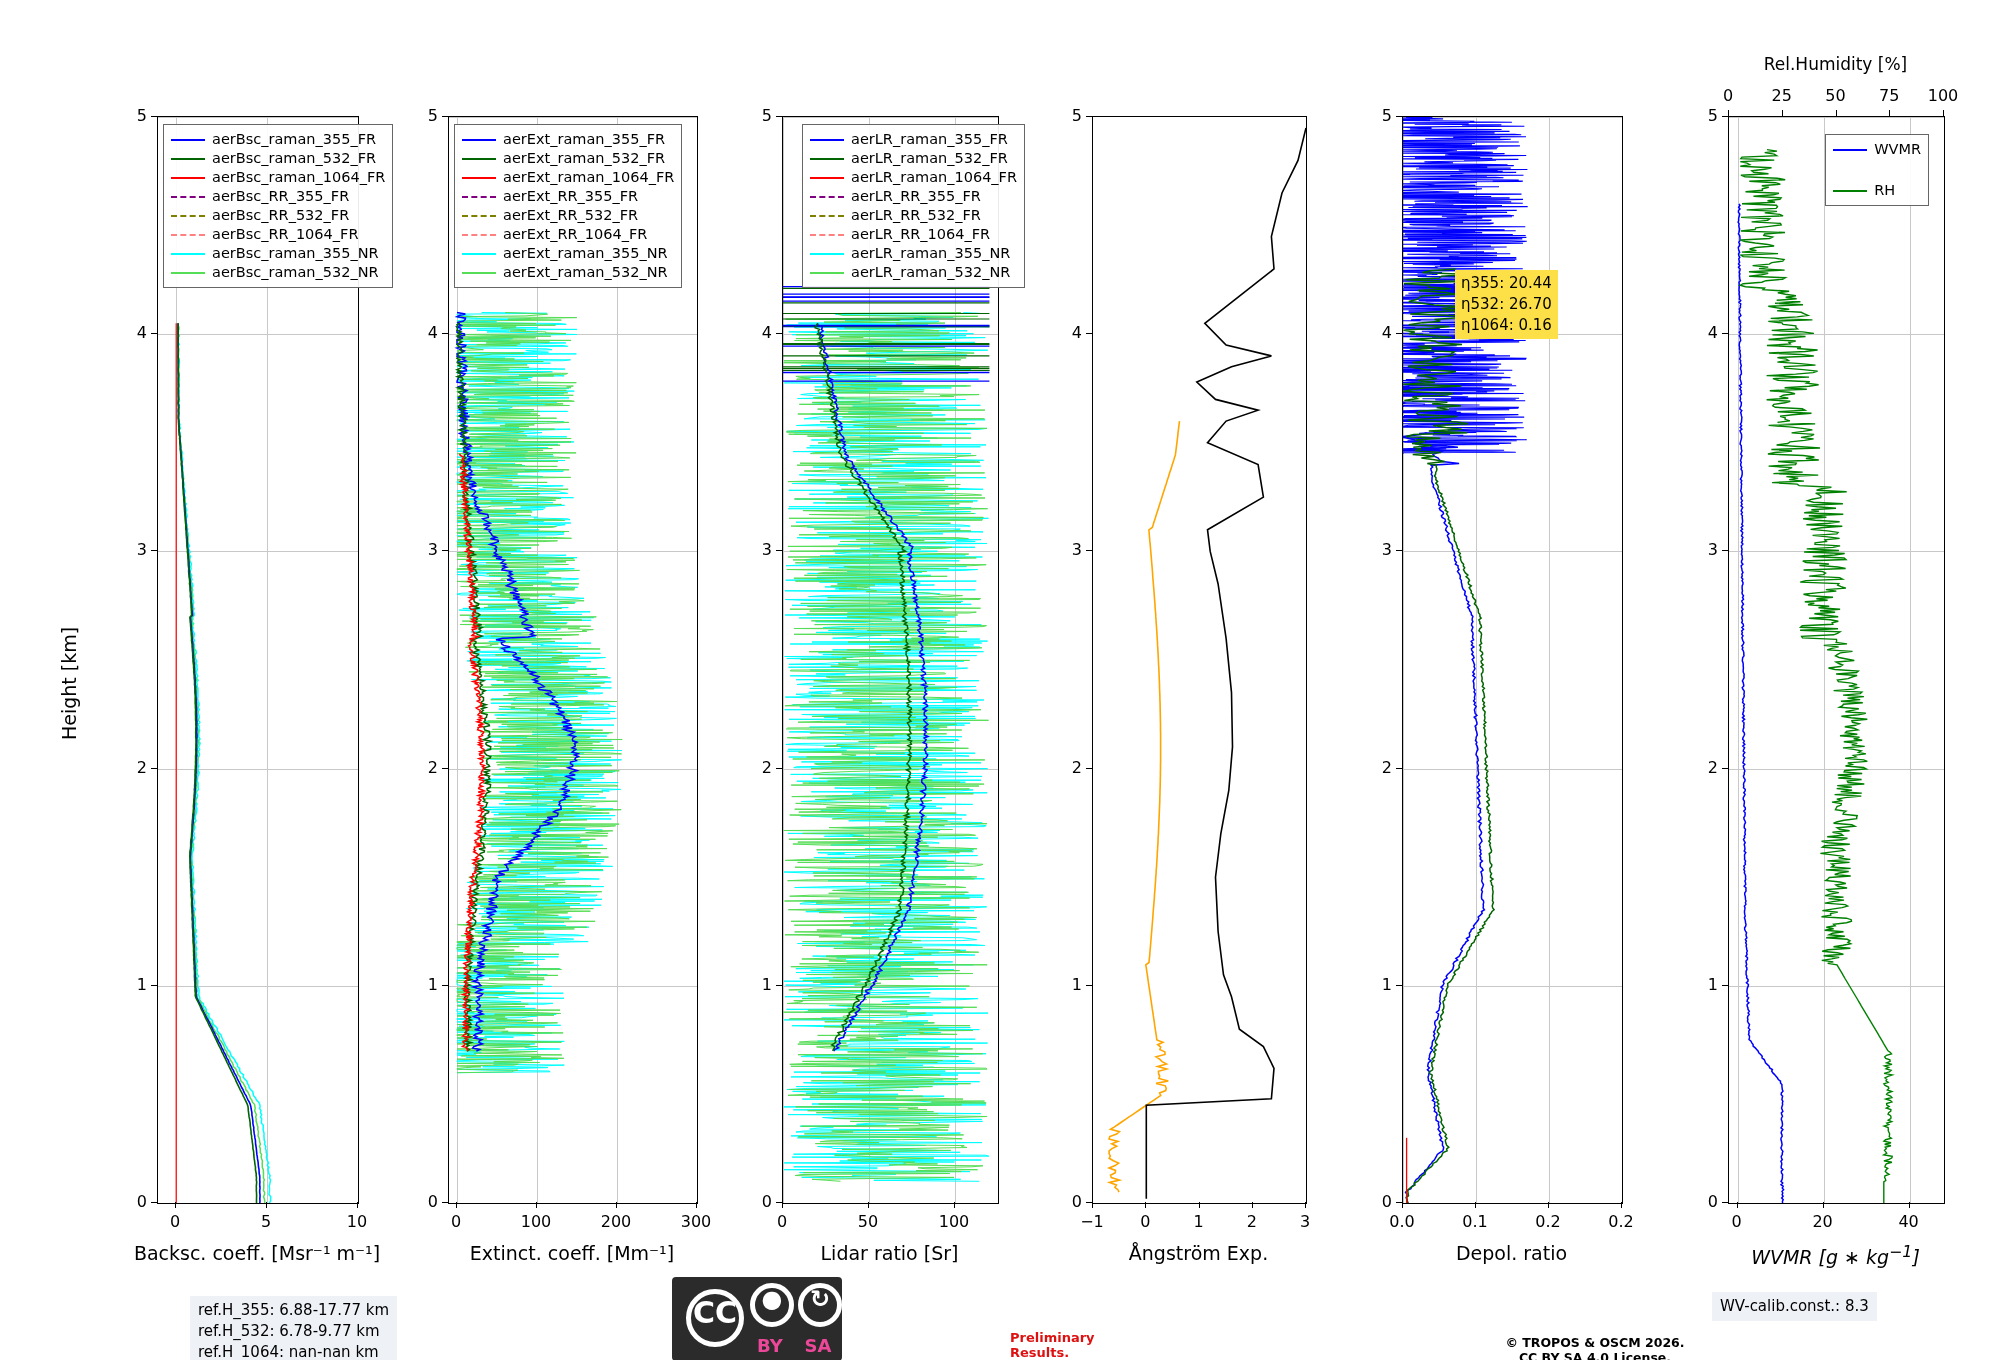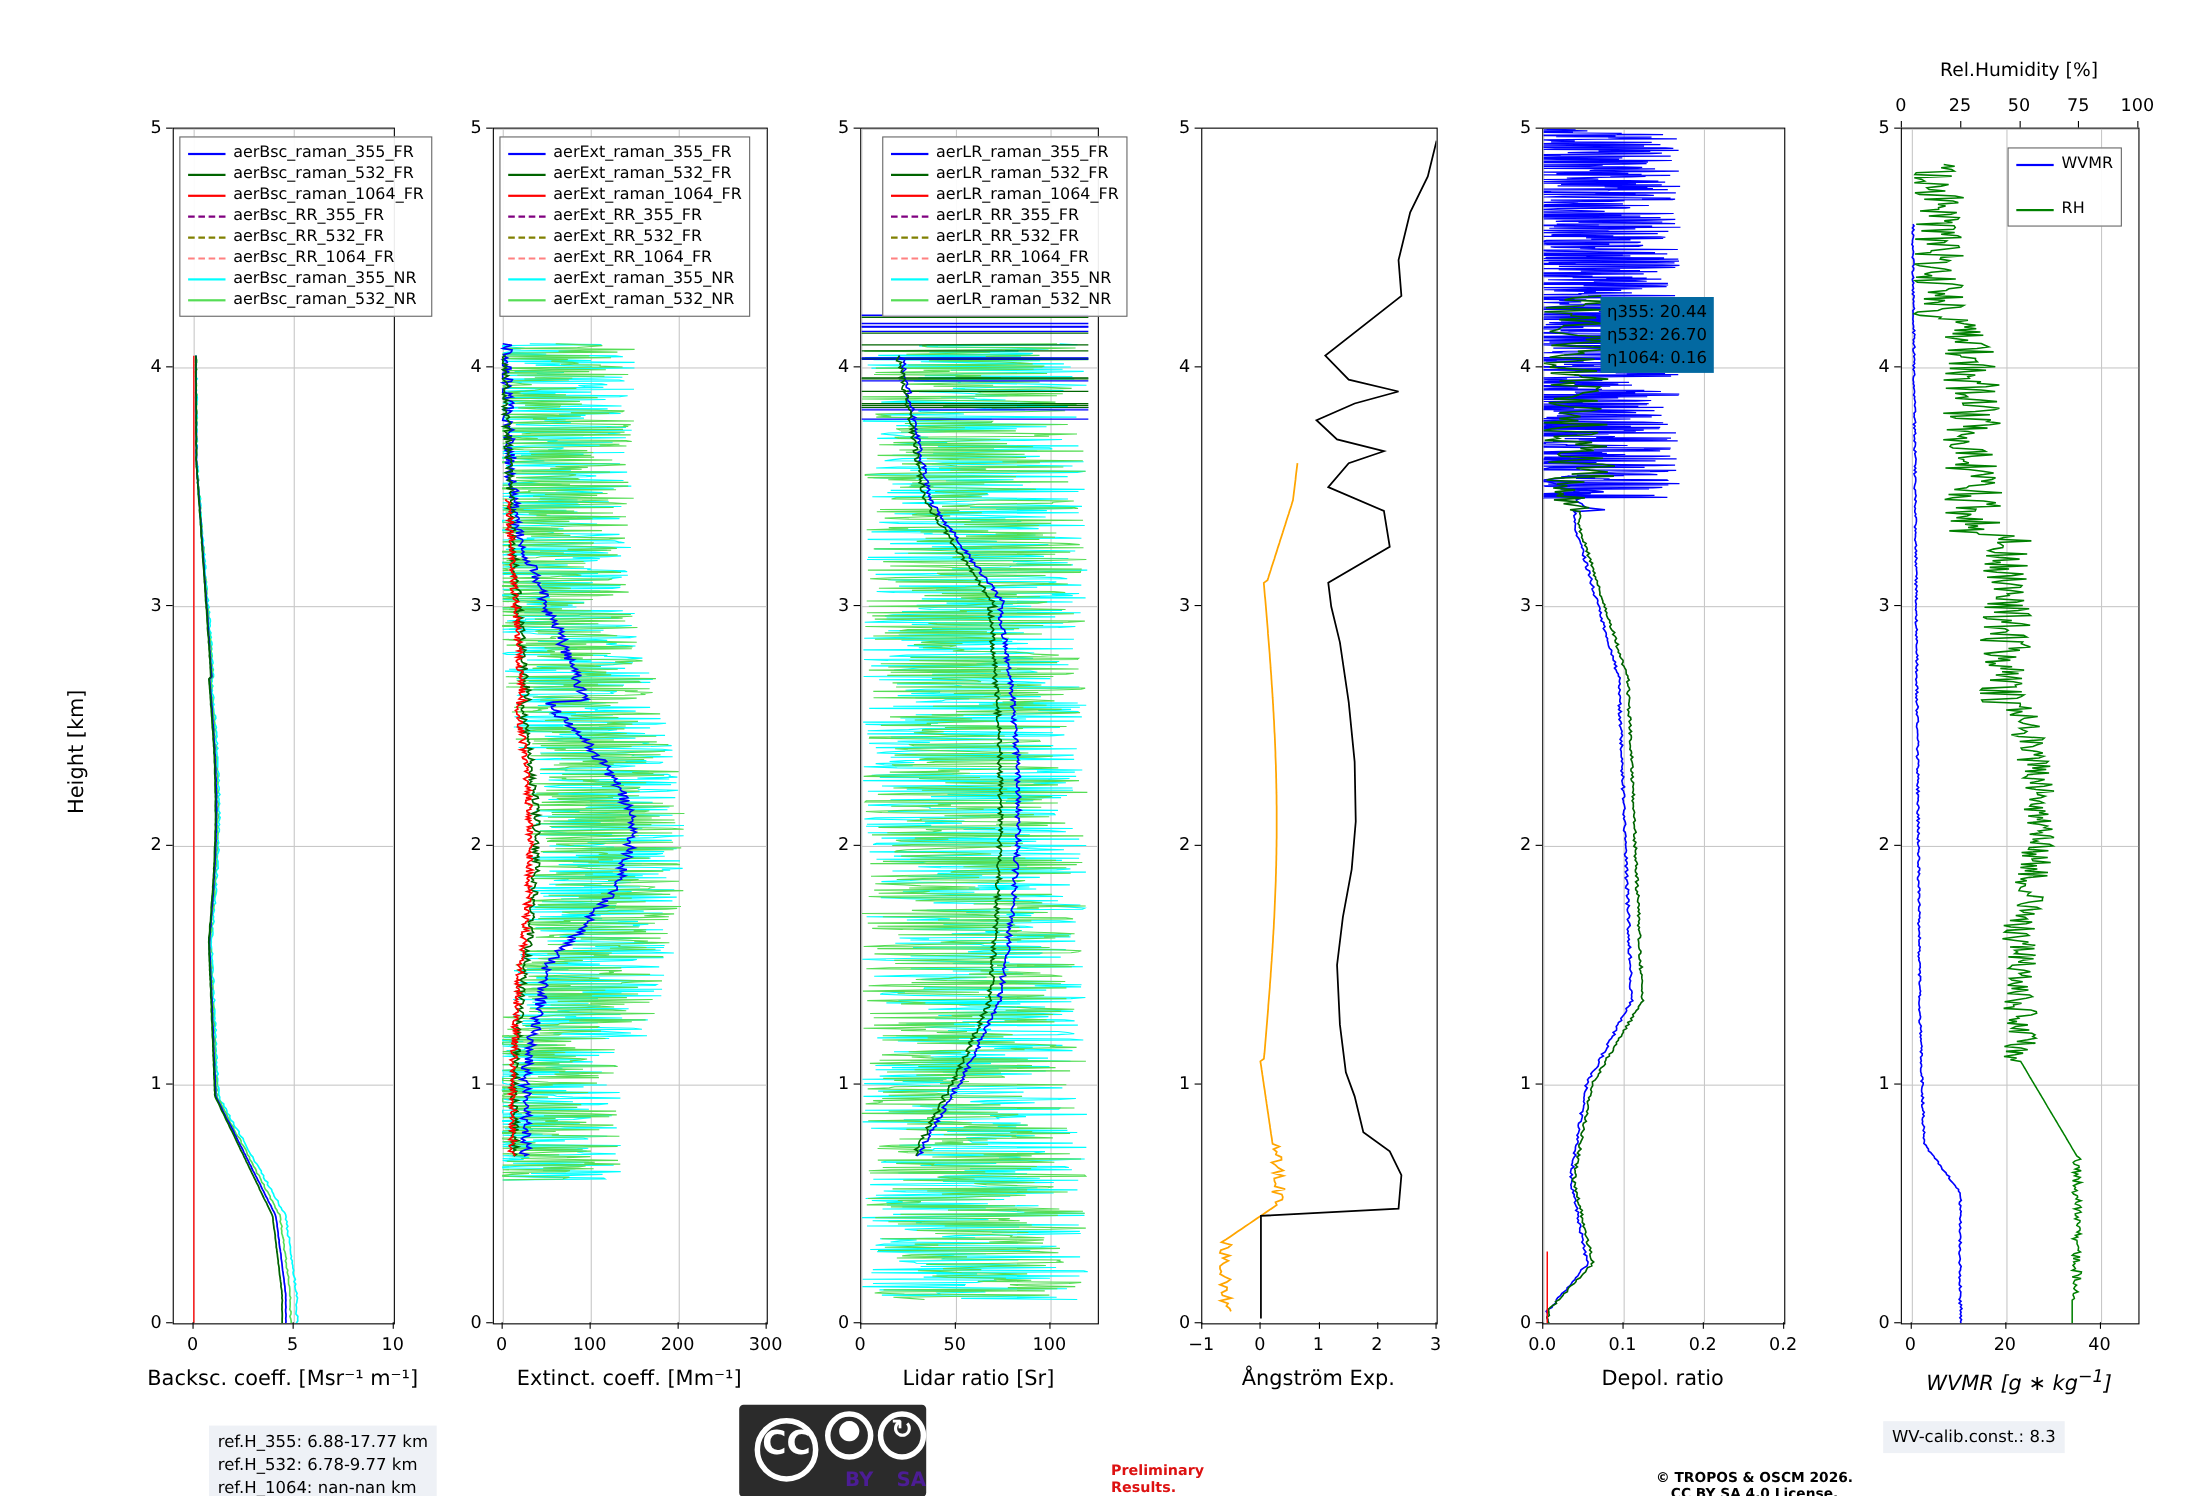--- a/index.html
+++ b/index.html
@@ -20,25 +20,25 @@
   .legend{position:absolute;border:1px solid #666;background:rgba(255,255,255,0.92);font-size:14.5px;padding:5px 7px 5px 7px;box-sizing:border-box;}
   .legend .row{display:flex;align-items:center;height:19px;white-space:nowrap;}
   .legend .swatch{width:34px;height:0;border-top-width:2px;border-top-style:solid;margin-right:7px;}
   .legend .lbl{font-size:14.5px;line-height:19px;}
   .footer-note{position:absolute;font-size:15px;color:#000;line-height:21px;background:#eef1f6;padding:4px 8px;box-sizing:border-box;}
   .prelim{position:absolute;font-size:13px;color:#d11;font-weight:bold;line-height:15px;}
   .credit{position:absolute;font-size:12.5px;color:#000;font-weight:bold;line-height:15px;text-align:center;}
   .cc{position:absolute;width:170px;height:84px;}
   .cc .blk{position:absolute;background:#2b2b2b;border-radius:4px;}
   .cc .circ{position:absolute;border-radius:50%;background:#2b2b2b;border:5px solid #fff;}
-  .cc .txt{position:absolute;color:#4c1d95;font-weight:bold;font-size:18px;text-align:right;}
+  .cc .txt{position:absolute;color:#ec4899;font-weight:bold;font-size:18px;text-align:center;}
   .glyph{position:absolute;color:#fff;font-weight:bold;text-align:center;}
   .toplbl{position:absolute;font-size:17px;text-align:center;color:#000;}
   svg{display:block;}
-  .etaBox{position:absolute;background:#0369a1;font-size:15px;padding:3px 6px;line-height:21px;}
+  .etaBox{position:absolute;background:#fde047;font-size:15px;padding:3px 6px;line-height:21px;}
 </style>
 </head>
 <body>
 
 <div id="stage">
   <div id="panels">
       <div class="panel" style="left: 157px; top: 0px; width: 200px; height: 1360px;">
         <div class="plotbox" style="left: 0px; top: 116px; width: 200px; height: 1086px;">
           <div class="grid-v" style="left: 18.1818px;"></div>
           <div class="grid-v" style="left: 109.091px;"></div>

